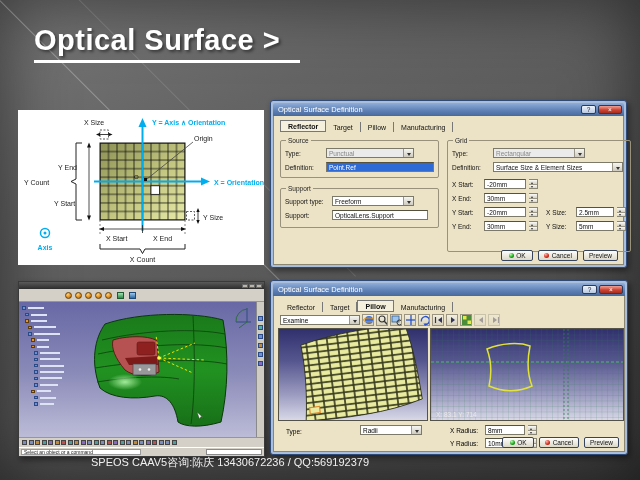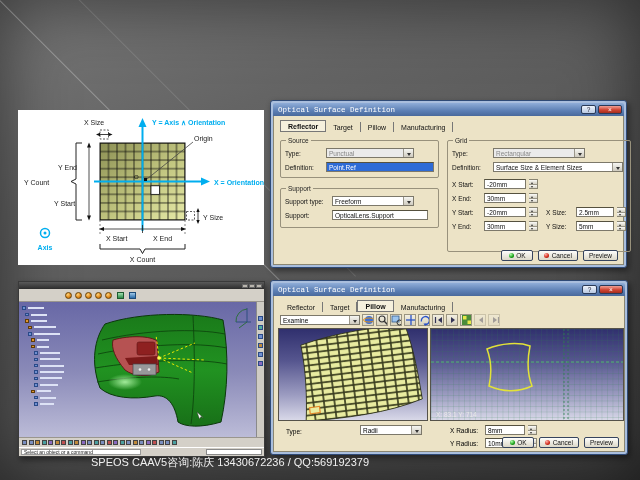--- a/index.html
+++ b/index.html
@@ -24,21 +24,21 @@
   .diagram { position:absolute; left:18px; top:110px; width:246px; height:155px; background:#fff; }
   .diagram svg { display:block; font-family:"Liberation Sans", sans-serif; }
 
   
   .dlg { position:absolute; display:flex; flex-direction:column;
     background:#a9bedd; border:1px solid #2f4a76; border-radius:3px; padding:2px;
     box-shadow:2px 3px 6px rgba(0,0,0,.45); }
   .dlg-titlebar { height:13px; display:flex; align-items:center; gap:2px; padding:0 2px 0 5px;
     background:linear-gradient(#8fadd8,#5c7fb4 60%,#49699c); border-radius:2px 2px 0 0;
     color:#fff; font-size:7.5px; }
-  .dlg-title { flex:1; white-space:nowrap; overflow:hidden;font-family:Liberation Mono, monospace; }
+  .dlg-title { flex:1; white-space:nowrap; overflow:hidden; }
   .wbtn { height:9px; border:1px solid #2a3a58; border-radius:2px; font-size:6.5px;
     line-height:8px; text-align:center; }
   .btn-help { width:15px; background:linear-gradient(#eef3fb,#b9c9e2); color:#223; }
   .btn-close { width:24px; background:linear-gradient(#f0a096,#cf4433 55%,#a52e1e); color:#fff; }
   .dlg-body { flex:1; position:relative; background:#ece3c6; border:1px solid #8a8672;
     border-top:none; }
   .tabs { display:flex; align-items:flex-end; padding:4px 6px 0 6px; height:16px; }
   .tab { font-size:7px; color:#111; padding:1.5px 7px; border-right:1px solid #777;
     white-space:nowrap; }
   .tab.active { background:#f5f0dd; border:1px solid #777; border-right:1px solid #777;
@@ -149,20 +149,21 @@
   .sfield { width:56px; height:6px; background:#fff; border:1px solid #8a8a8a; }
   .stext { background:#fff; border:1px solid #9a9a9a; padding:0 2px; height:6px;
     line-height:5.5px; width:120px; overflow:hidden; white-space:nowrap; }
 </style>
 </head>
 <body>
 
 <div class="slide">
   <div class="deco-line"></div>
   <div class="deco-line2"></div>
+  <div class="title">Optical Surface &gt;</div>
 
   <div class="diagram">
     <svg width="246" height="155" viewBox="0 0 246 155">
       <defs>
         <linearGradient id="gridGrad" x1="0" y1="0" x2="1" y2="1">
           <stop offset="0" stop-color="#8c9054"></stop>
             <stop offset="0.55" stop-color="#c2c680"></stop>
             <stop offset="1" stop-color="#e6e9a8"></stop>
         </linearGradient>
         <pattern id="cells" x="82" y="33" width="8.5" height="8.556" patternUnits="userSpaceOnUse">

